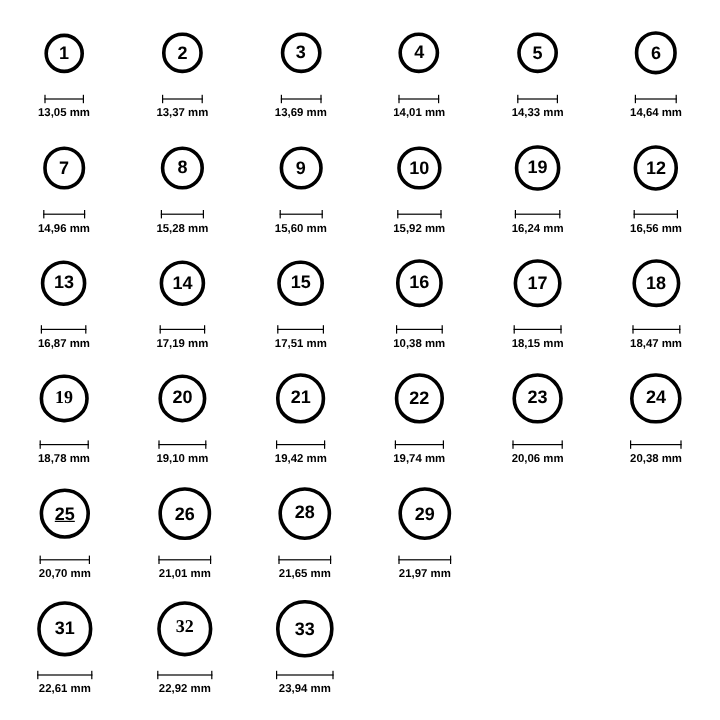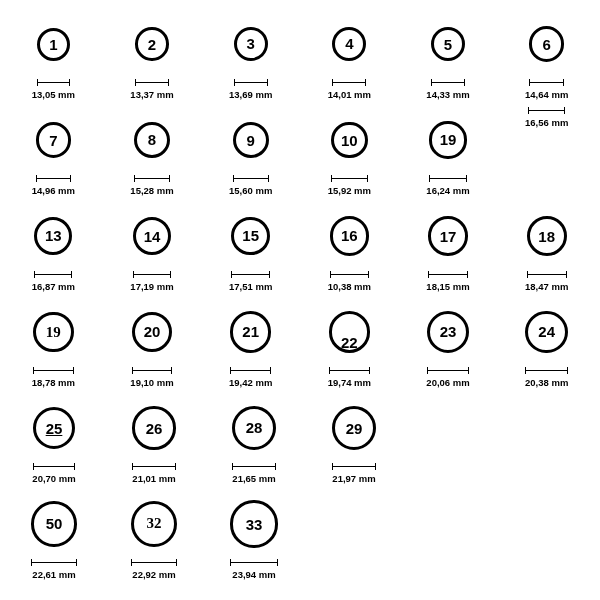--- a/index.html
+++ b/index.html
@@ -212,20 +212,25 @@
           <div class="ring" style="width: 37.147px; height: 37.147px;">
             <span class="ring-size">19</span>
           </div>
         </div>
         <div class="measure">
           <div class="bar" style="width: 37.147px;"></div>
         </div>
         <div class="mm">16,24 mm</div>
       </div>
       <div class="cell">
+        <div class="ring-wrap">
+          <div class="ring" style="width: 37.563px; height: 37.563px;">
+            <span class="ring-size">12</span>
+          </div>
+        </div>
         <div class="measure">
           <div class="bar" style="width: 37.563px;"></div>
         </div>
         <div class="mm">16,56 mm</div>
       </div>
     </div>
     <div class="row">
       <div class="cell">
         <div class="ring-wrap">
           <div class="ring" style="width: 37.966px; height: 37.966px;">
@@ -322,21 +327,21 @@
             <span class="ring-size">21</span>
           </div>
         </div>
         <div class="measure">
           <div class="bar" style="width: 41.281px;"></div>
         </div>
         <div class="mm">19,42 mm</div>
       </div>
       <div class="cell">
         <div class="ring-wrap">
-          <div class="ring" style="width: 41.697px; height: 41.697px; align-items: flex-end;">
+          <div class="ring" style="width: 41.697px; height: 41.697px;">
             <span class="ring-size">22</span>
           </div>
         </div>
         <div class="measure">
           <div class="bar" style="width: 41.697px;"></div>
         </div>
         <div class="mm">19,74 mm</div>
       </div>
       <div class="cell">
         <div class="ring-wrap">
@@ -404,21 +409,21 @@
         <div class="measure">
           <div class="bar" style="width: 44.596px;"></div>
         </div>
         <div class="mm">21,97 mm</div>
       </div>
     </div>
     <div class="row">
       <div class="cell">
         <div class="ring-wrap">
           <div class="ring" style="width: 45.428px; height: 45.428px;">
-            <span class="ring-size">50</span>
+            <span class="ring-size">31</span>
           </div>
         </div>
         <div class="measure">
           <div class="bar" style="width: 45.428px;"></div>
         </div>
         <div class="mm">22,61 mm</div>
       </div>
       <div class="cell">
         <div class="ring-wrap">
           <div class="ring" style="width: 45.831px; height: 45.831px; font-family: Liberation Serif, serif;">

